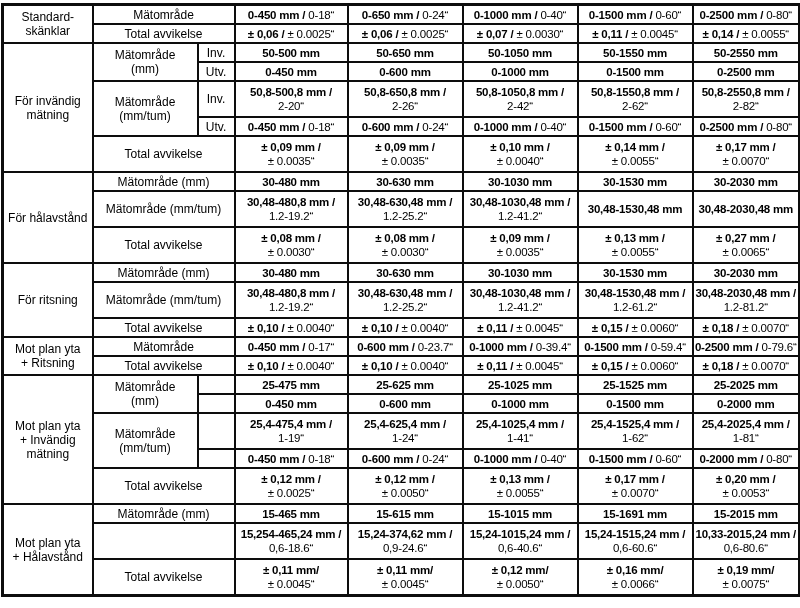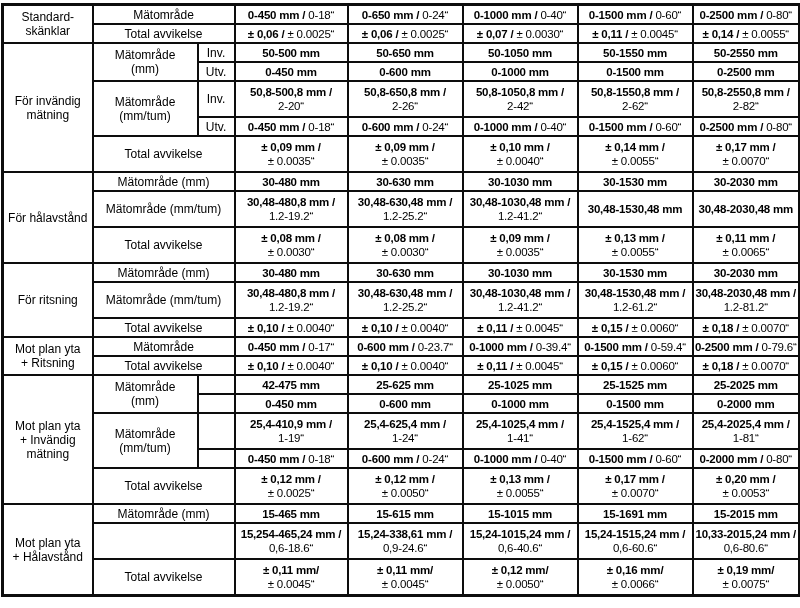--- a/index.html
+++ b/index.html
@@ -115,21 +115,21 @@
           <td class="data"><span class="b">30,48-1030,48 mm /</span><br><span class="r">1.2-41.2“</span></td>
           <td class="data"><span class="b">30,48-1530,48 mm</span></td>
           <td class="data"><span class="b">30,48-2030,48 mm</span></td>
         </tr>
         <tr class="h2">
           <td class="lbl" colspan="2">Total avvikelse</td>
           <td class="data"><span class="b">± 0,08 mm /</span><br><span class="r">± 0.0030“</span></td>
           <td class="data"><span class="b">± 0,08 mm /</span><br><span class="r">± 0.0030“</span></td>
           <td class="data"><span class="b">± 0,09 mm /</span><br><span class="r">± 0.0035“</span></td>
           <td class="data"><span class="b">± 0,13 mm /</span><br><span class="r">± 0.0055“</span></td>
-          <td class="data"><span class="b">± 0,11 mm /</span><br><span class="r">± 0.0065“</span></td>
+          <td class="data"><span class="b">± 0,27 mm /</span><br><span class="r">± 0.0065“</span></td>
         </tr>
         <tr class="h1">
           <td class="cat" rowspan="3">För ritsning</td>
           <td class="lbl" colspan="2">Mätområde (mm)</td>
           <td class="data"><span class="b">30-480 mm</span></td>
           <td class="data"><span class="b">30-630 mm</span></td>
           <td class="data"><span class="b">30-1030 mm</span></td>
           <td class="data"><span class="b">30-1530 mm</span></td>
           <td class="data"><span class="b">30-2030 mm</span></td>
         </tr>
@@ -166,39 +166,39 @@
           <td class="data"><span class="b">± 0,11 /</span> <span class="r">± 0.0045“</span></td>
           <td class="data"><span class="b">± 0,15 /</span> <span class="r">± 0.0060“</span></td>
           <td class="data"><span class="b">± 0,18 /</span> <span class="r">± 0.0070“</span></td>
         </tr>
         <tr class="h1">
           <td class="cat" rowspan="5">Mot plan yta
 + Invändig mätning</td>
           <td class="lbl" rowspan="2">Mätområde
 (mm)</td>
           <td class="sub"></td>
-          <td class="data"><span class="b">42-475 mm</span></td>
+          <td class="data"><span class="b">25-475 mm</span></td>
           <td class="data"><span class="b">25-625 mm</span></td>
           <td class="data"><span class="b">25-1025 mm</span></td>
           <td class="data"><span class="b">25-1525 mm</span></td>
           <td class="data"><span class="b">25-2025 mm</span></td>
         </tr>
         <tr class="h1 thin">
           <td class="sub"></td>
           <td class="data"><span class="b">0-450 mm</span></td>
           <td class="data"><span class="b">0-600 mm</span></td>
           <td class="data"><span class="b">0-1000 mm</span></td>
           <td class="data"><span class="b">0-1500 mm</span></td>
           <td class="data"><span class="b">0-2000 mm</span></td>
         </tr>
         <tr class="h2">
           <td class="lbl" rowspan="2">Mätområde
 (mm/tum)</td>
           <td class="sub"></td>
-          <td class="data"><span class="b">25,4-410,9 mm /</span><br><span class="r">1-19“</span></td>
+          <td class="data"><span class="b">25,4-475,4 mm /</span><br><span class="r">1-19“</span></td>
           <td class="data"><span class="b">25,4-625,4 mm /</span><br><span class="r">1-24“</span></td>
           <td class="data"><span class="b">25,4-1025,4 mm /</span><br><span class="r">1-41“</span></td>
           <td class="data"><span class="b">25,4-1525,4 mm /</span><br><span class="r">1-62“</span></td>
           <td class="data"><span class="b">25,4-2025,4 mm /</span><br><span class="r">1-81“</span></td>
         </tr>
         <tr class="h1 thin">
           <td class="sub"></td>
           <td class="data"><span class="b">0-450 mm /</span> <span class="r">0-18“</span></td>
           <td class="data"><span class="b">0-600 mm /</span> <span class="r">0-24“</span></td>
           <td class="data"><span class="b">0-1000 mm /</span> <span class="r">0-40“</span></td>
@@ -219,21 +219,21 @@
           <td class="lbl" colspan="2">Mätområde (mm)</td>
           <td class="data"><span class="b">15-465 mm</span></td>
           <td class="data"><span class="b">15-615 mm</span></td>
           <td class="data"><span class="b">15-1015 mm</span></td>
           <td class="data"><span class="b">15-1691 mm</span></td>
           <td class="data"><span class="b">15-2015 mm</span></td>
         </tr>
         <tr class="h2">
           <td class="lbl" colspan="2"></td>
           <td class="data"><span class="b">15,254-465,24 mm /</span><br><span class="r">0,6-18.6“</span></td>
-          <td class="data"><span class="b">15,24-338,61 mm /</span><br><span class="r">0,9-24.6“</span></td>
+          <td class="data"><span class="b">15,24-374,62 mm /</span><br><span class="r">0,9-24.6“</span></td>
           <td class="data"><span class="b">15,24-1015,24 mm /</span><br><span class="r">0,6-40.6“</span></td>
           <td class="data"><span class="b">15,24-1515,24 mm /</span><br><span class="r">0,6-60.6“</span></td>
           <td class="data"><span class="b">10,33-2015,24 mm /</span><br><span class="r">0,6-80.6“</span></td>
         </tr>
         <tr class="h2">
           <td class="lbl" colspan="2">Total avvikelse</td>
           <td class="data"><span class="b">± 0,11 mm/</span><br><span class="r">± 0.0045“</span></td>
           <td class="data"><span class="b">± 0,11 mm/</span><br><span class="r">± 0.0045“</span></td>
           <td class="data"><span class="b">± 0,12 mm/</span><br><span class="r">± 0.0050“</span></td>
           <td class="data"><span class="b">± 0,16 mm/</span><br><span class="r">± 0.0066“</span></td>

